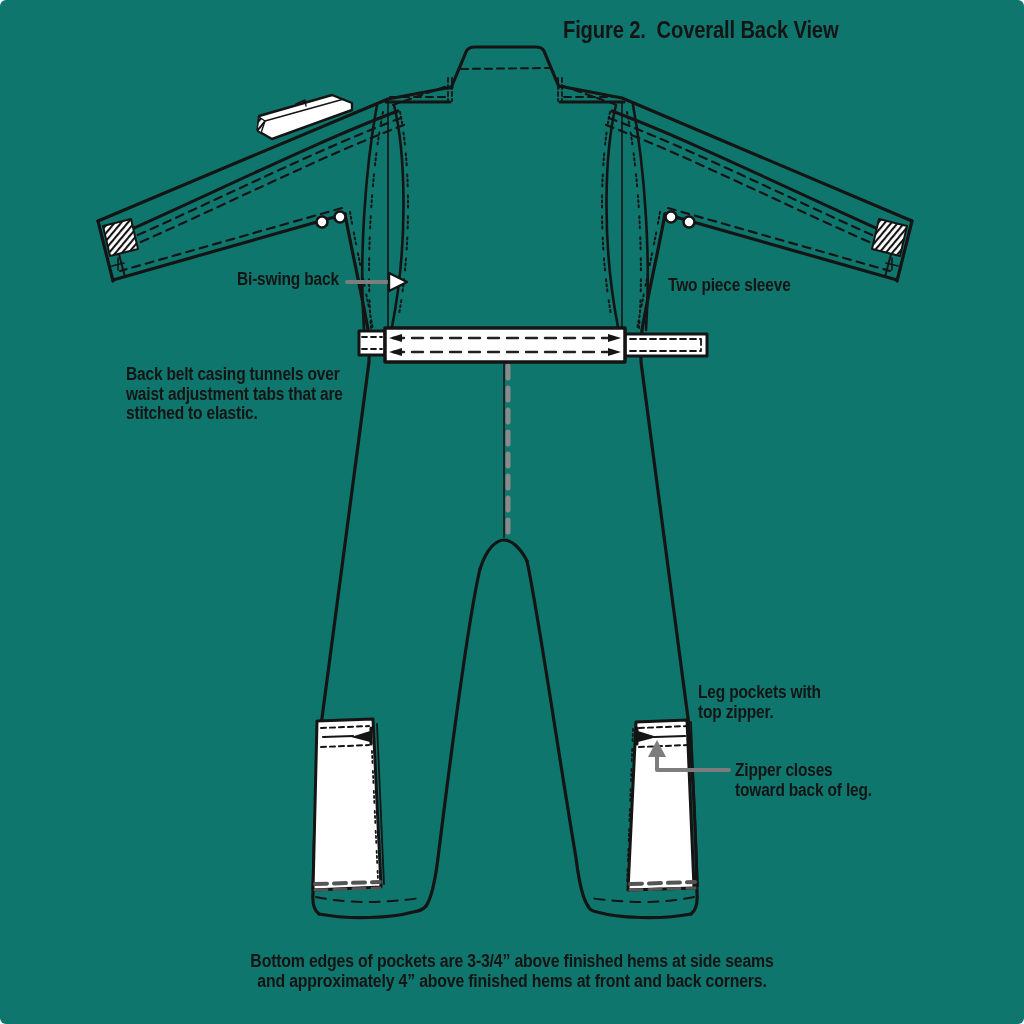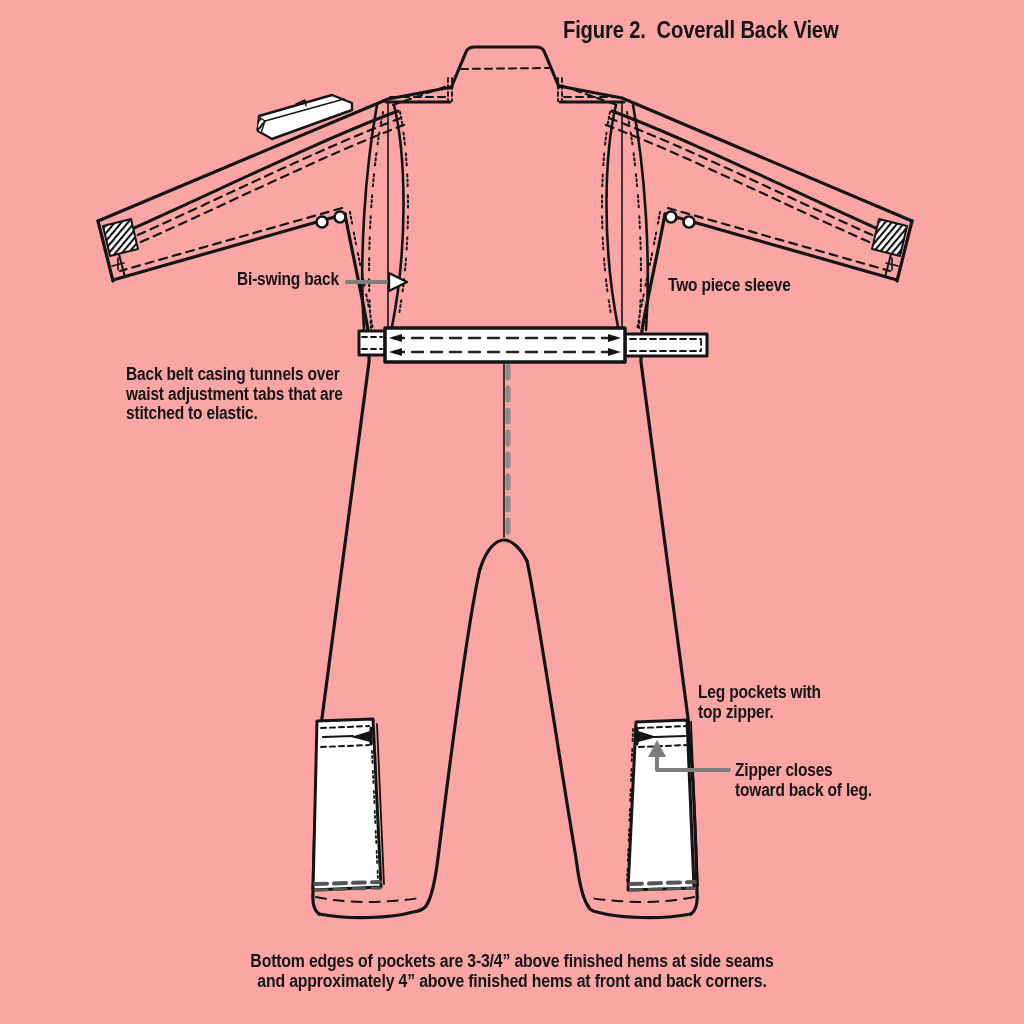--- a/index.html
+++ b/index.html
@@ -1,18 +1,18 @@
 <!DOCTYPE html>
 <html><head>
 <meta charset="utf-8">
 <style>
   html,body { margin:0; padding:0; background:#ffffff; }
   #stage {
-    position:relative; width:1024px; height:1024px; background:#fca5a5;
-    font-family:"Liberation Sans", sans-serif; overflow:hidden;
+    position:relative; width:1024px; height:1024px; background:#0f766e;
+    font-family:"Liberation Sans", sans-serif; overflow:hidden;border-radius:6px;
   }
   #art { position:absolute; left:0; top:0; width:1024px; height:1024px; }
   .lbl {
     position:absolute; font-weight:bold; color:#141414;
     font-size:18px; line-height:19.5px; white-space:pre-line;
     transform:scaleX(0.86); transform-origin:left top;
     letter-spacing:-0.2px;
   }
   #title   { left:563px; top:17px;  font-size:23.5px; line-height:26px; }
   #lbl-biswing    { left:237px; top:270px; }

